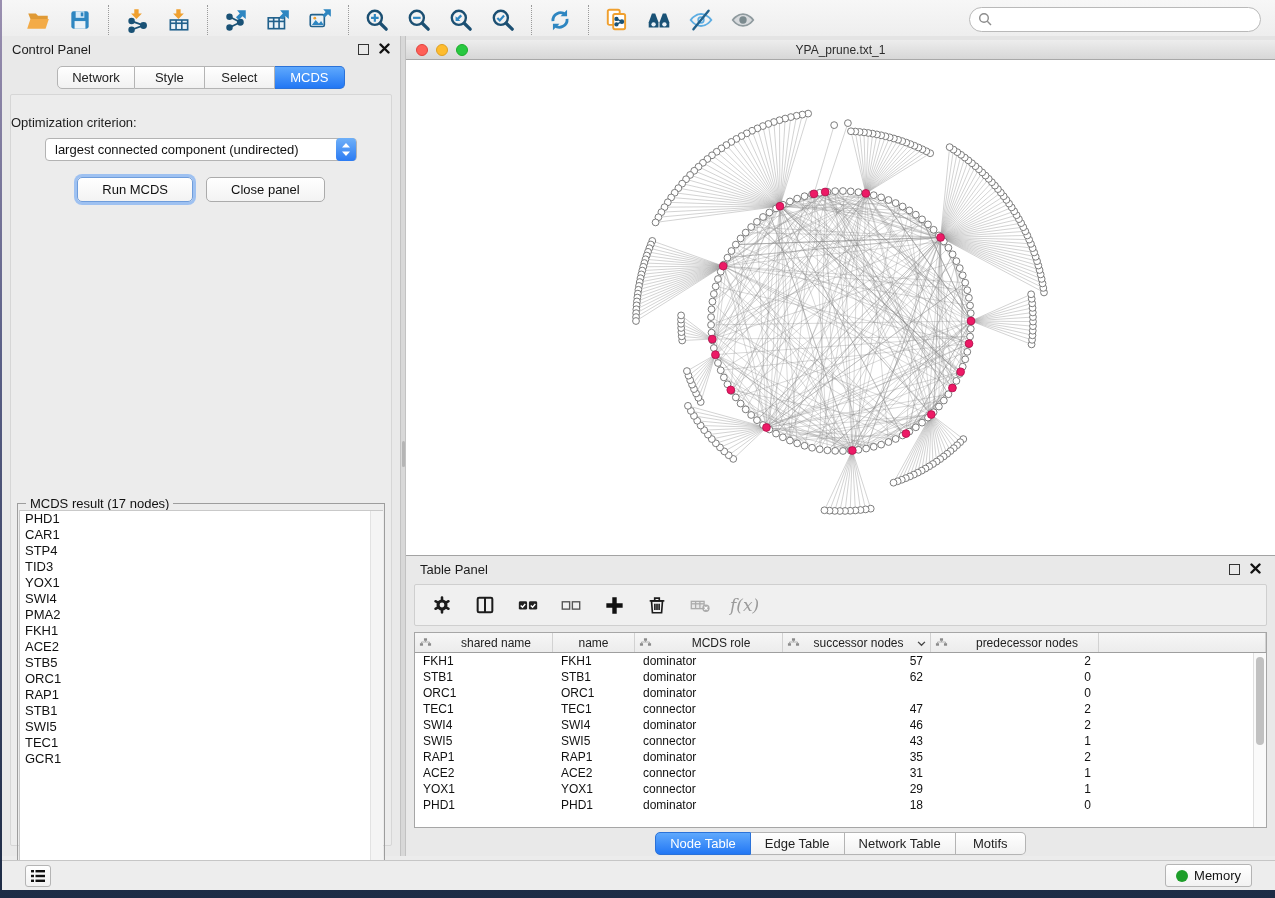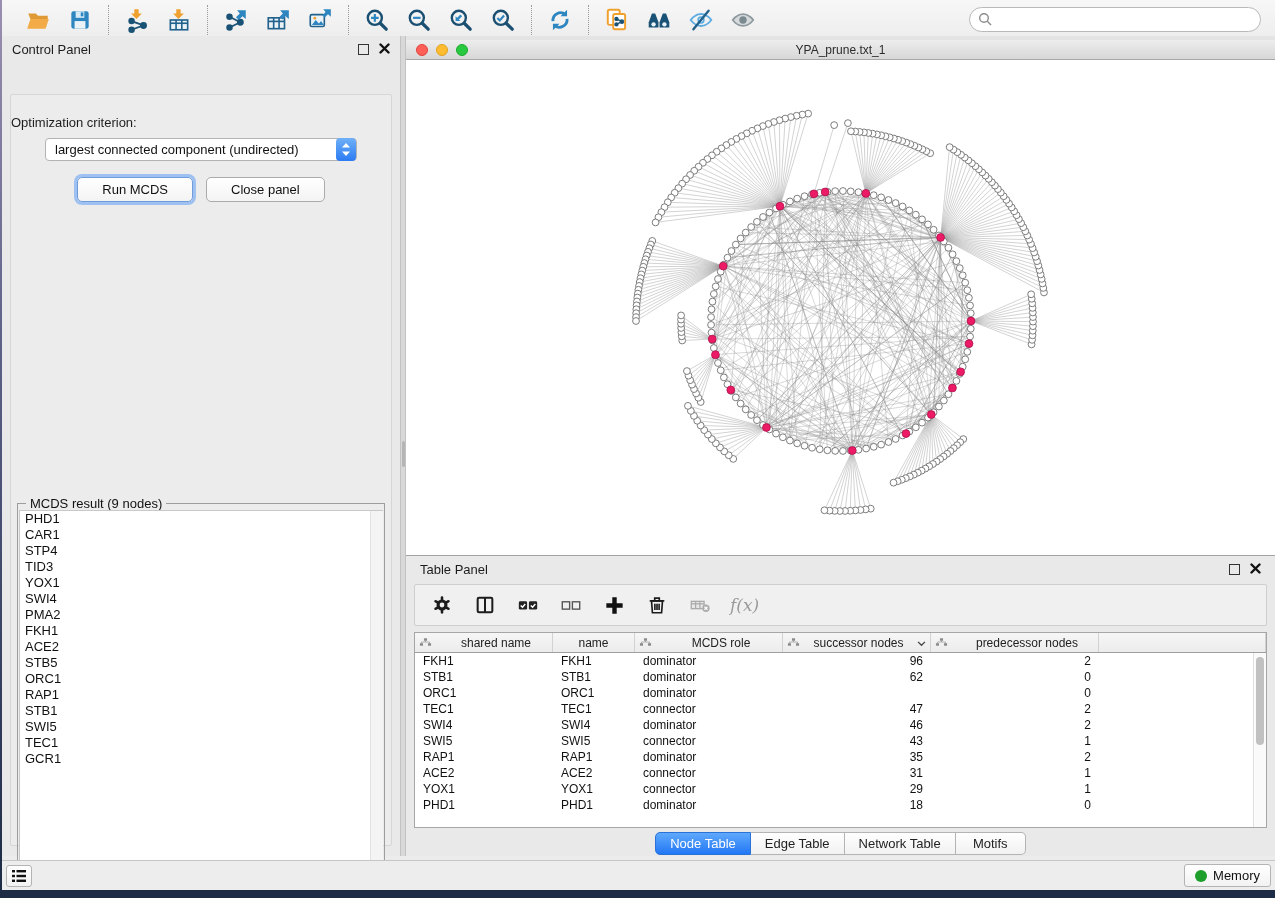--- a/index.html
+++ b/index.html
@@ -82,21 +82,21 @@
   .tbl-body { position:relative; }
   .tbl-row { display:flex; height:16px; }
   .td-cell { font-size:12px; color:#111; padding:0 8px; white-space:nowrap; overflow:hidden; line-height:16px; }
   .num { text-align:right; }
   .tbl-scroll { position:absolute; right:0; top:20px; width:13px; height:175px; background:#fafafa; border-left:1px solid #e0e0e0; }
   .tbl-thumb { position:absolute; left:2px; top:4px; width:8px; height:88px; background:#c1c1c1; border-radius:4px; }
   .tp-tabs { position:absolute; left:0; right:0; top:276px; display:flex; justify-content:center; }
 
   
   .statusbar { position:absolute; left:0; top:860px; width:100%; height:30px; background:#ededed; border-top:1px solid #c6c6c6;
-    display:flex; align-items:center; padding:0 4px; }
+    display:flex; align-items:center; padding:0 23px; }
   .status-btn { width:26px; height:22px; background:linear-gradient(180deg,#fff,#f2f2f2); border:1px solid #b4b4b4;
     border-radius:3px; display:flex; align-items:center; justify-content:center; cursor:pointer; }
   .memory-btn { margin-left:auto; height:23px; padding:0 10px; display:flex; align-items:center; gap:6px;
     background:linear-gradient(180deg,#fff,#f2f2f2); border:1px solid #b4b4b4; border-radius:3px; font-size:13px; color:#111; cursor:pointer; }
   .mem-dot { width:12px; height:12px; border-radius:50%; background:#1e9e2a; }
 </style>
 </head>
 <body>
 
 <div class="app">
@@ -275,37 +275,43 @@
         <span>Control Panel</span>
         <span class="hdr-icons">
           <span class="float-box"></span>
           <span style="cursor:pointer">
             <svg width="11" height="11" viewBox="0 0 11 11">
                 <path d="M1.5 1.5l8 8M9.5 1.5l-8 8" stroke="#111" stroke-width="2.4" stroke-linecap="round"></path>
               </svg>
           </span>
         </span>
       </div>
+      <div class="seg-row" id="cp-tabs">
+          <div class="seg-tab">Network</div>
+          <div class="seg-tab">Style</div>
+          <div class="seg-tab">Select</div>
+          <div class="seg-tab active">MCDS</div>
+        </div>
       <div class="cp-body">
         <div class="opt-label">Optimization criterion:</div>
         <div class="select-box">
           <span>largest connected component (undirected)</span>
           <span class="select-stepper">
             <svg width="12" height="17" viewBox="0 0 12 17">
                 <path d="M2 6.5L6 2l4 4.5z" fill="#fff"></path>
                 <path d="M2 10.5L6 15l4-4.5z" fill="#fff"></path>
               </svg>
           </span>
         </div>
         <div class="btn-row">
           <button class="mac-btn focused">Run MCDS</button>
           <button class="mac-btn">Close panel</button>
         </div>
         <div class="group-box">
-          <div class="group-legend">MCDS result (9 nodes)</div>
+          <div class="group-legend">MCDS result (17 nodes)</div>
           <div class="mcds-list" id="mcds-list">
               <div class="mcds-item">PHD1</div>
               <div class="mcds-item">CAR1</div>
               <div class="mcds-item">STP4</div>
               <div class="mcds-item">TID3</div>
               <div class="mcds-item">YOX1</div>
               <div class="mcds-item">SWI4</div>
               <div class="mcds-item">PMA2</div>
               <div class="mcds-item">FKH1</div>
               <div class="mcds-item">ACE2</div>
@@ -1271,21 +1277,21 @@
                   </svg></span>
                 <span class="th-label">predecessor nodes</span>
               </div>
               <div class="th-cell" style="flex: 1 1 0%;"></div>
             </div>
           <div class="tbl-body" id="tbl-body">
               <div class="tbl-row">
                 <div class="td-cell " style="width: 138px;">FKH1</div>
                 <div class="td-cell " style="width: 82px;">FKH1</div>
                 <div class="td-cell " style="width: 148px;">dominator</div>
-                <div class="td-cell num" style="width: 148px;">96</div>
+                <div class="td-cell num" style="width: 148px;">57</div>
                 <div class="td-cell num" style="width: 168px;">2</div>
               </div>
               <div class="tbl-row">
                 <div class="td-cell " style="width: 138px;">STB1</div>
                 <div class="td-cell " style="width: 82px;">STB1</div>
                 <div class="td-cell " style="width: 148px;">dominator</div>
                 <div class="td-cell num" style="width: 148px;">62</div>
                 <div class="td-cell num" style="width: 168px;">0</div>
               </div>
               <div class="tbl-row">

